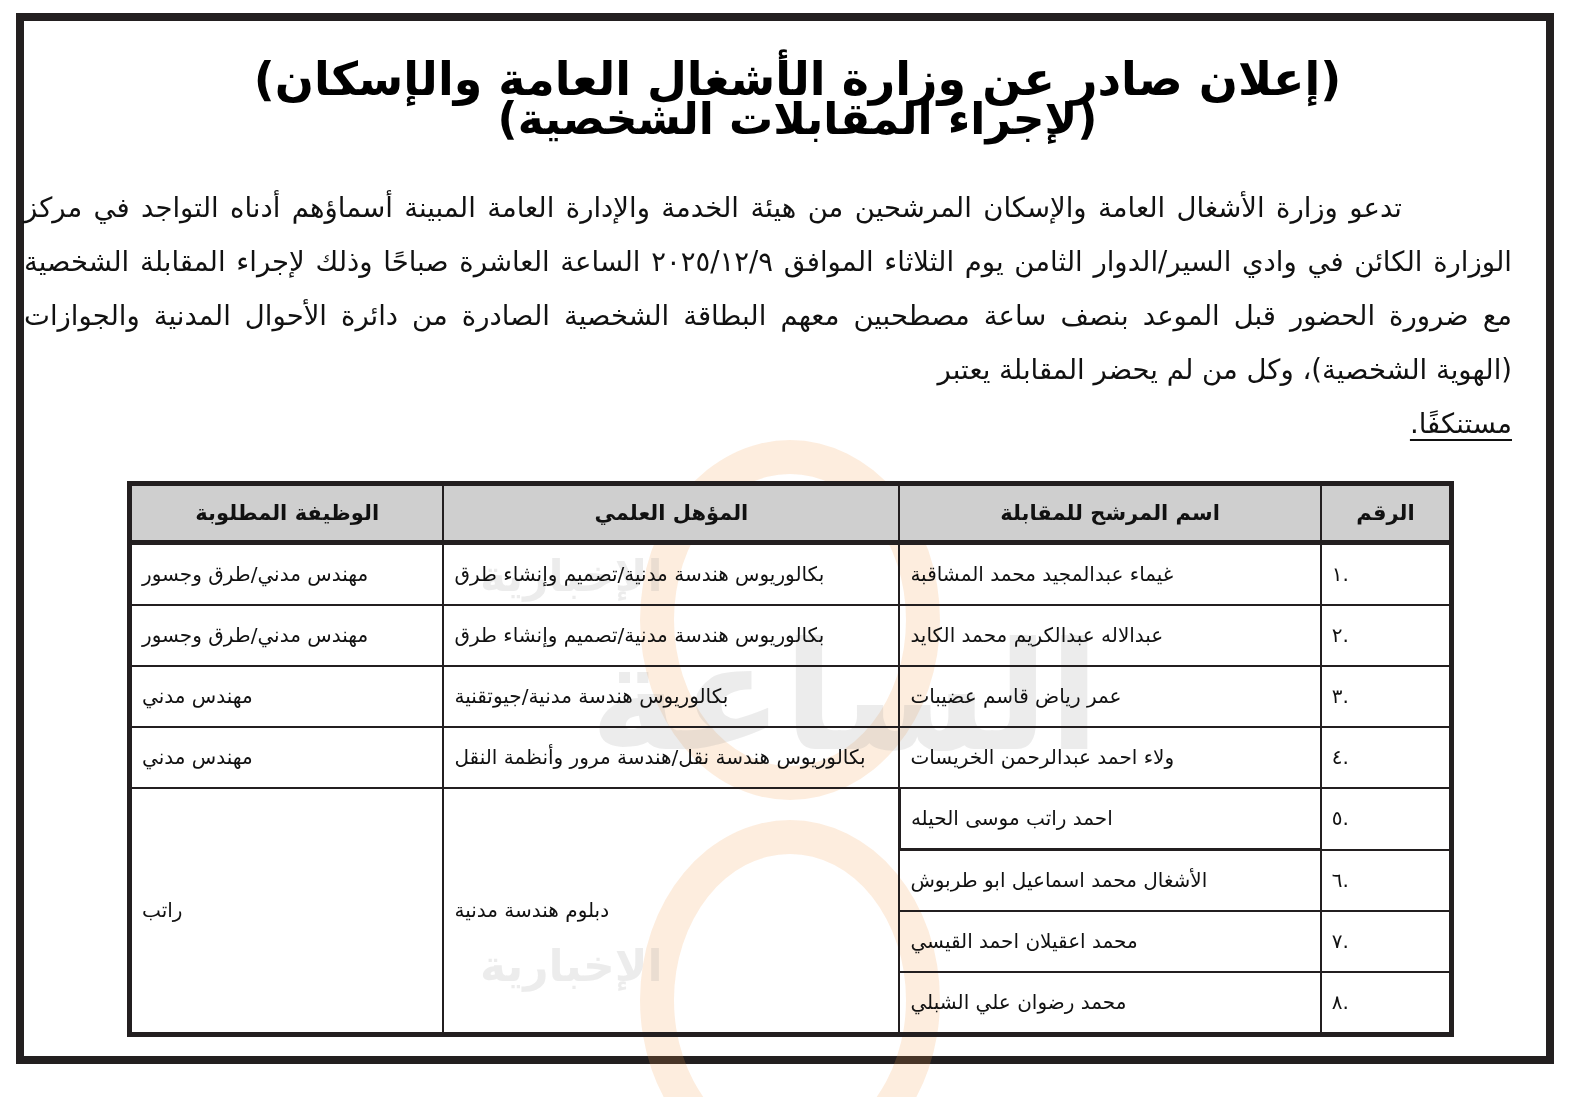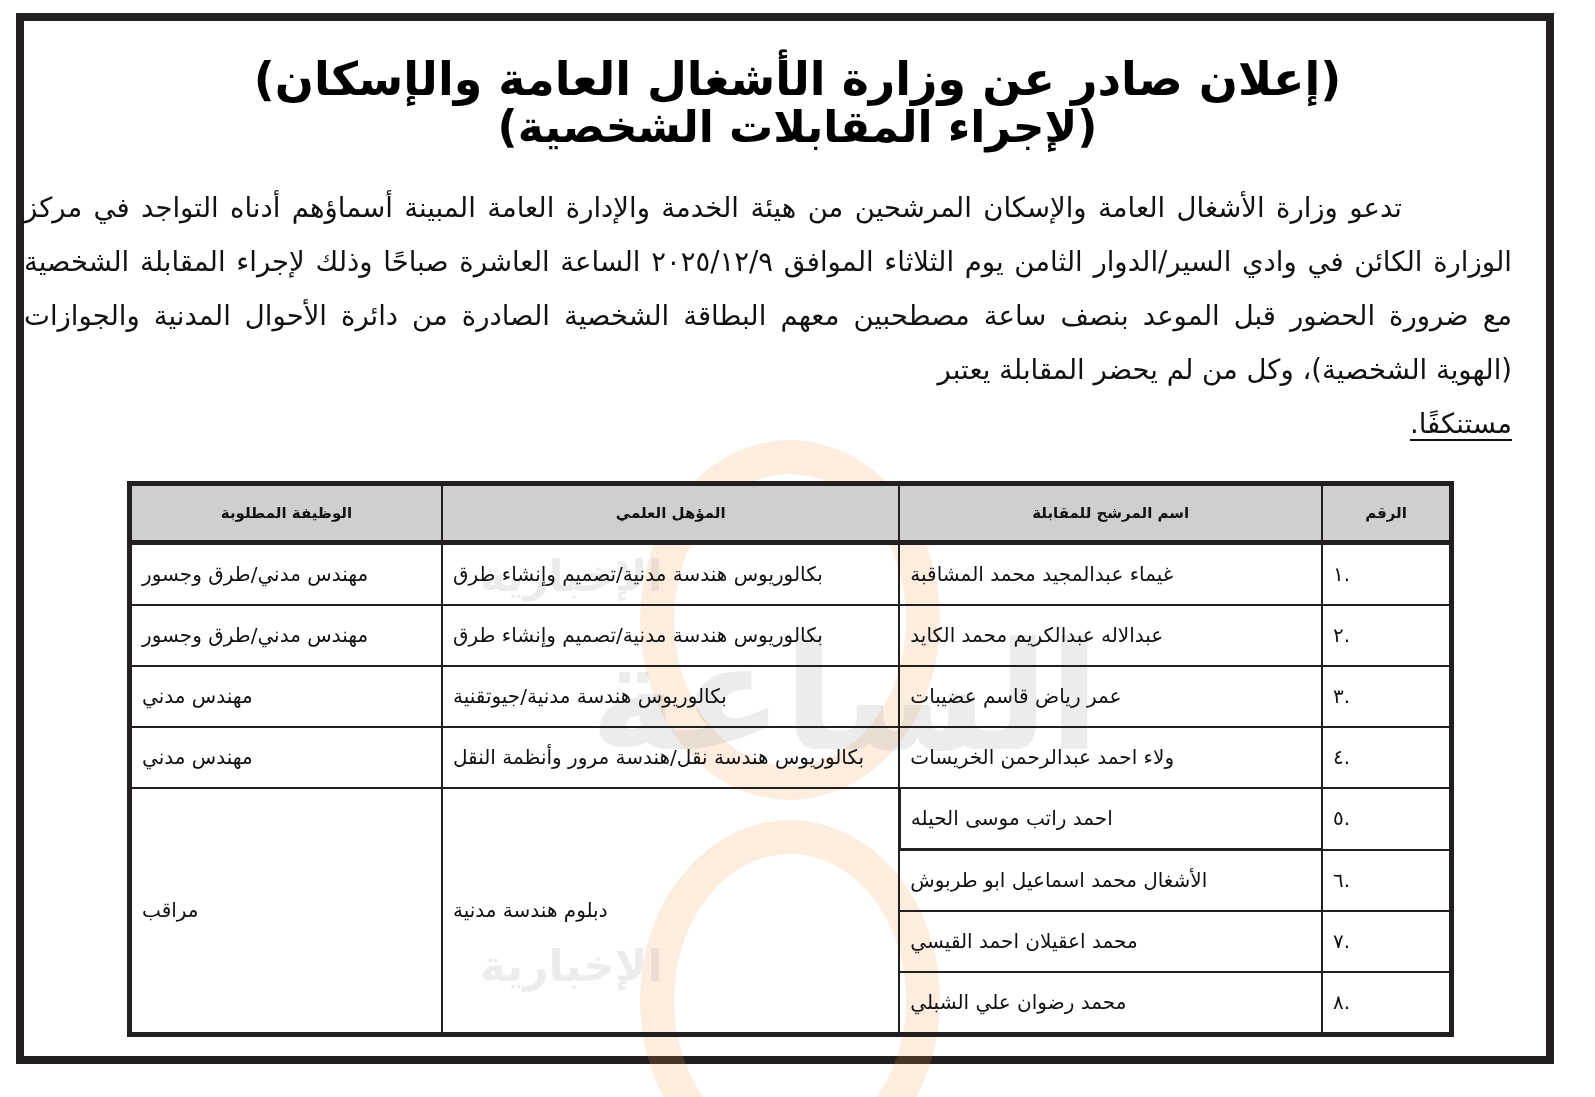--- a/index.html
+++ b/index.html
@@ -14,37 +14,37 @@
   
   .watermark { position: absolute; pointer-events: none; opacity: 0.18; }
   .wm-ring { position: absolute; border-radius: 50%; border: 34px solid #f39a4a; }
   .wm-text { position: absolute; font-weight: bold; color: #9a9a9a; font-family: "DejaVu Sans", sans-serif; }
 
   .title {
     position: absolute; left: 0; right: 0; text-align: center;
     font-weight: bold; font-family: "DejaVu Sans", sans-serif; color: #000;
   }
   .title-1 { top: 52px; font-size: 46px; letter-spacing: 0.5px; }
-  .title-2 { top: 101px; font-size: 44px; }
+  .title-2 { top: 93px; font-size: 44px; }
 
   .body-text {
     position: absolute; left: 24px; width: 1488px; top: 180px;
     font-family: "DejaVu Sans", sans-serif; font-size: 27.5px; line-height: 54px;
     text-align: justify; text-align-last: right; color: #111;
   }
   .body-text .indent { display: inline-block; width: 110px; }
   .body-text .underlined { text-decoration: underline; text-underline-offset: 6px; margin-top: 16px; }
 
   table.candidates {
     position: absolute; left: 127px; top: 481px; width: 1327px;
     border-collapse: collapse; border: 5px solid #231f20;
     font-family: "DejaVu Sans", sans-serif;
   }
   table.candidates th {
-    background: #cfcfcf; font-weight: bold; font-size: 15px; height: 54px;
+    background: #cfcfcf; font-weight: bold; font-size: 21px; height: 54px;
     border: 2px solid #231f20; border-bottom: 5px solid #231f20; padding: 0 10px;
   }
   table.candidates td {
     border: 2px solid #231f20; font-size: 20px; text-align: left; height: 59px;
     padding: 0 10px; line-height: 25px; background: transparent;
   }
   .col-num { width: 112px; }
   .col-name { width: 430px; }
   .col-qual { width: 468px; }
   .col-job { width: 310px; }
@@ -106,21 +106,21 @@
     <tr>
       <td class="num">.٤</td>
       <td>ولاء احمد عبدالرحمن الخريسات</td>
       <td>بكالوريوس هندسة نقل/هندسة مرور وأنظمة النقل</td>
       <td>مهندس مدني</td>
     </tr>
     <tr>
       <td class="num">.٥</td>
       <td style="border-bottom:3px solid #231f20; border-left:3px solid #231f20;margin-top:24px;">احمد راتب موسى الحيله</td>
       <td rowspan="4">دبلوم هندسة مدنية</td>
-      <td rowspan="4">مراقب</td>
+      <td rowspan="4">راتب</td>
     </tr>
     <tr>
       <td class="num">.٦</td>
       <td>الأشغال محمد اسماعيل ابو طربوش</td>
     </tr>
     <tr>
       <td class="num">.٧</td>
       <td>محمد اعقيلان احمد القيسي</td>
     </tr>
     <tr>

